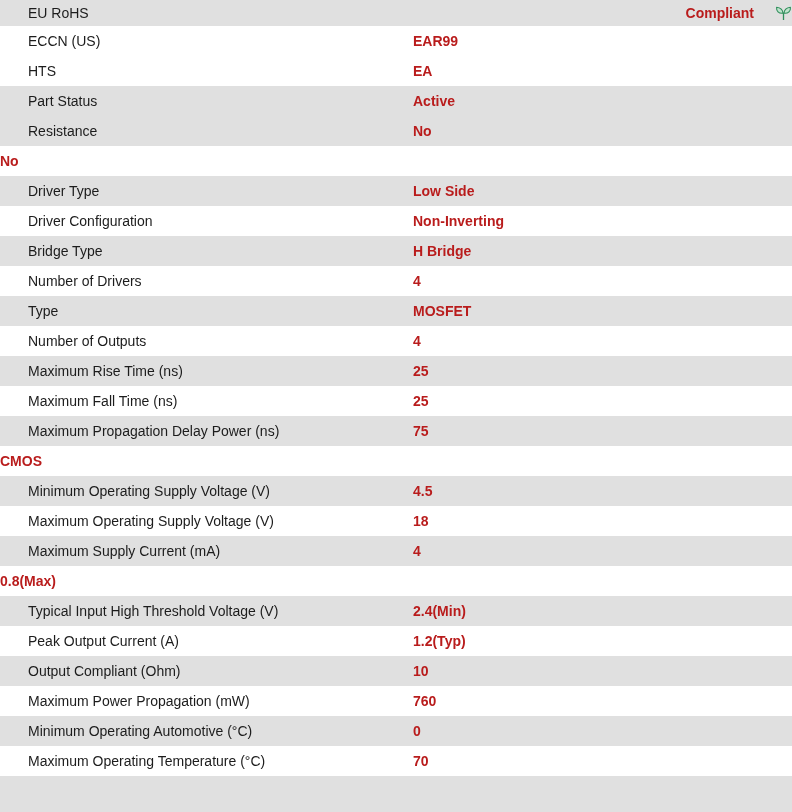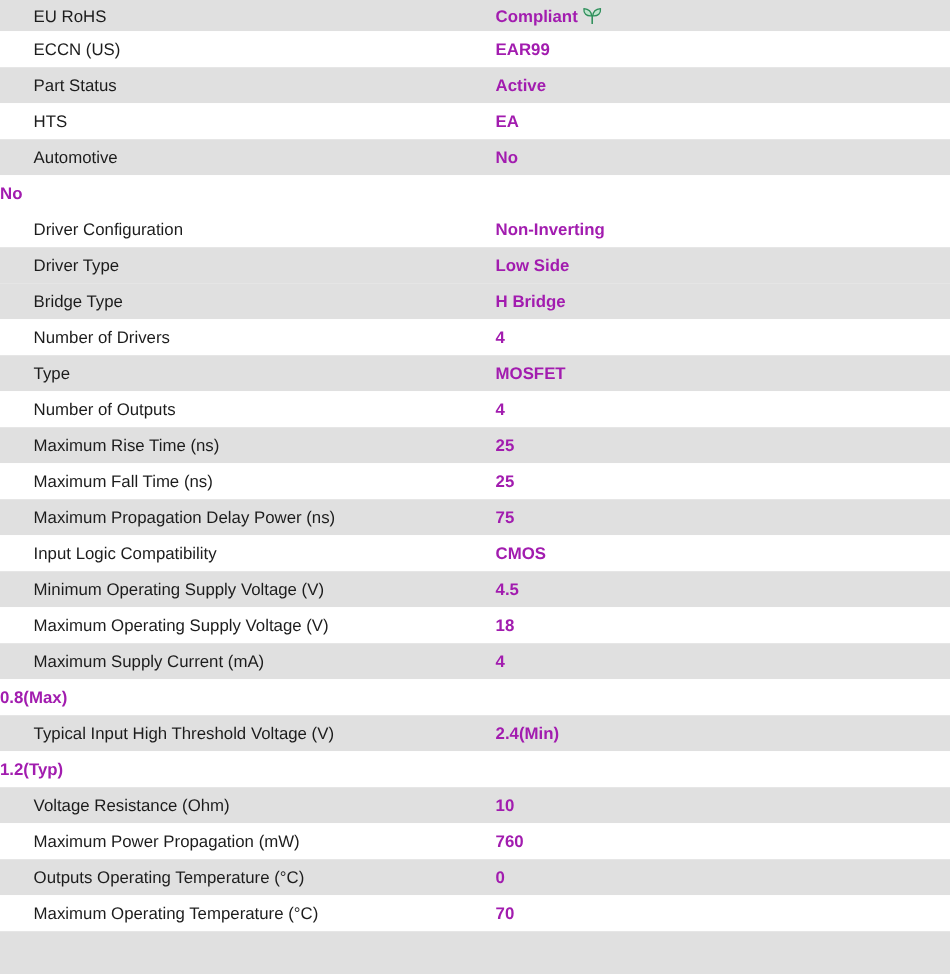--- a/index.html
+++ b/index.html
@@ -12,34 +12,34 @@
     background: #ffffff;
     font-family: "Liberation Sans", sans-serif;
   }
   .row {
     display: flex;
     align-items: center;
     flex: 0 0 auto;
     height: 30px;
     background: #ffffff;
   }
-  .row.first { height: 26px; }
+  .row.first { height: 26px; justify-content: space-between; }
   .row.alt { background: #e0e0e0; }
   .cell { font-size: 14px; line-height: 1; white-space: nowrap; }
   .cell.label {
     flex: 0 0 385px;
     padding-left: 28px;
     color: #1c1c1c;
     font-weight: 400;
   }
   .cell.value {
     display: flex;
     align-items: center;
-    gap: 4px;
-    color: #a21caf;
+    gap: 21px;
+    color: #b91c1c;
     font-weight: 700;
   }
   .filler {
     flex: 1 1 auto;
     background: #e0e0e0;
   }
   .leaf { display: inline-flex; align-items: center; margin-top: 1px; }
 </style>
 </head>
 <body>
@@ -59,56 +59,56 @@
     </svg>
   </span>
 </div>
     </div>
     <div class="row">
       <div class="cell label">ECCN (US)</div>
       <div class="cell value">
         <span>EAR99</span>
       </div>
     </div>
+    <div class="row">
+      <div class="cell label">HTS</div>
+      <div class="cell value">
+        <span>EA</span>
+      </div>
+    </div>
     <div class="row alt">
       <div class="cell label">Part Status</div>
       <div class="cell value">
         <span>Active</span>
       </div>
     </div>
-    <div class="row">
-      <div class="cell label">HTS</div>
-      <div class="cell value">
-        <span>EA</span>
-      </div>
-    </div>
-    <div class="row alt">
-      <div class="cell label">Automotive</div>
+    <div class="row alt">
+      <div class="cell label">Resistance</div>
       <div class="cell value">
         <span>No</span>
       </div>
     </div>
     <div class="row">
       <div class="cell value">
         <span>No</span>
       </div>
     </div>
+    <div class="row alt">
+      <div class="cell label">Driver Type</div>
+      <div class="cell value">
+        <span>Low Side</span>
+      </div>
+    </div>
     <div class="row">
       <div class="cell label">Driver Configuration</div>
       <div class="cell value">
         <span>Non-Inverting</span>
       </div>
     </div>
     <div class="row alt">
-      <div class="cell label">Driver Type</div>
-      <div class="cell value">
-        <span>Low Side</span>
-      </div>
-    </div>
-    <div class="row alt">
       <div class="cell label">Bridge Type</div>
       <div class="cell value">
         <span>H Bridge</span>
       </div>
     </div>
     <div class="row">
       <div class="cell label">Number of Drivers</div>
       <div class="cell value">
         <span>4</span>
       </div>
@@ -137,21 +137,20 @@
         <span>25</span>
       </div>
     </div>
     <div class="row alt">
       <div class="cell label">Maximum Propagation Delay Power (ns)</div>
       <div class="cell value">
         <span>75</span>
       </div>
     </div>
     <div class="row">
-      <div class="cell label">Input Logic Compatibility</div>
       <div class="cell value">
         <span>CMOS</span>
       </div>
     </div>
     <div class="row alt">
       <div class="cell label">Minimum Operating Supply Voltage (V)</div>
       <div class="cell value">
         <span>4.5</span>
       </div>
     </div>
@@ -172,38 +171,39 @@
         <span>0.8(Max)</span>
       </div>
     </div>
     <div class="row alt">
       <div class="cell label">Typical Input High Threshold Voltage (V)</div>
       <div class="cell value">
         <span>2.4(Min)</span>
       </div>
     </div>
     <div class="row">
+      <div class="cell label">Peak Output Current (A)</div>
       <div class="cell value">
         <span>1.2(Typ)</span>
       </div>
     </div>
     <div class="row alt">
-      <div class="cell label">Voltage Resistance (Ohm)</div>
+      <div class="cell label">Output Compliant (Ohm)</div>
       <div class="cell value">
         <span>10</span>
       </div>
     </div>
     <div class="row">
       <div class="cell label">Maximum Power Propagation (mW)</div>
       <div class="cell value">
         <span>760</span>
       </div>
     </div>
     <div class="row alt">
-      <div class="cell label">Outputs Operating Temperature (°C)</div>
+      <div class="cell label">Minimum Operating Automotive (°C)</div>
       <div class="cell value">
         <span>0</span>
       </div>
     </div>
     <div class="row">
       <div class="cell label">Maximum Operating Temperature (°C)</div>
       <div class="cell value">
         <span>70</span>
       </div>
     </div>

